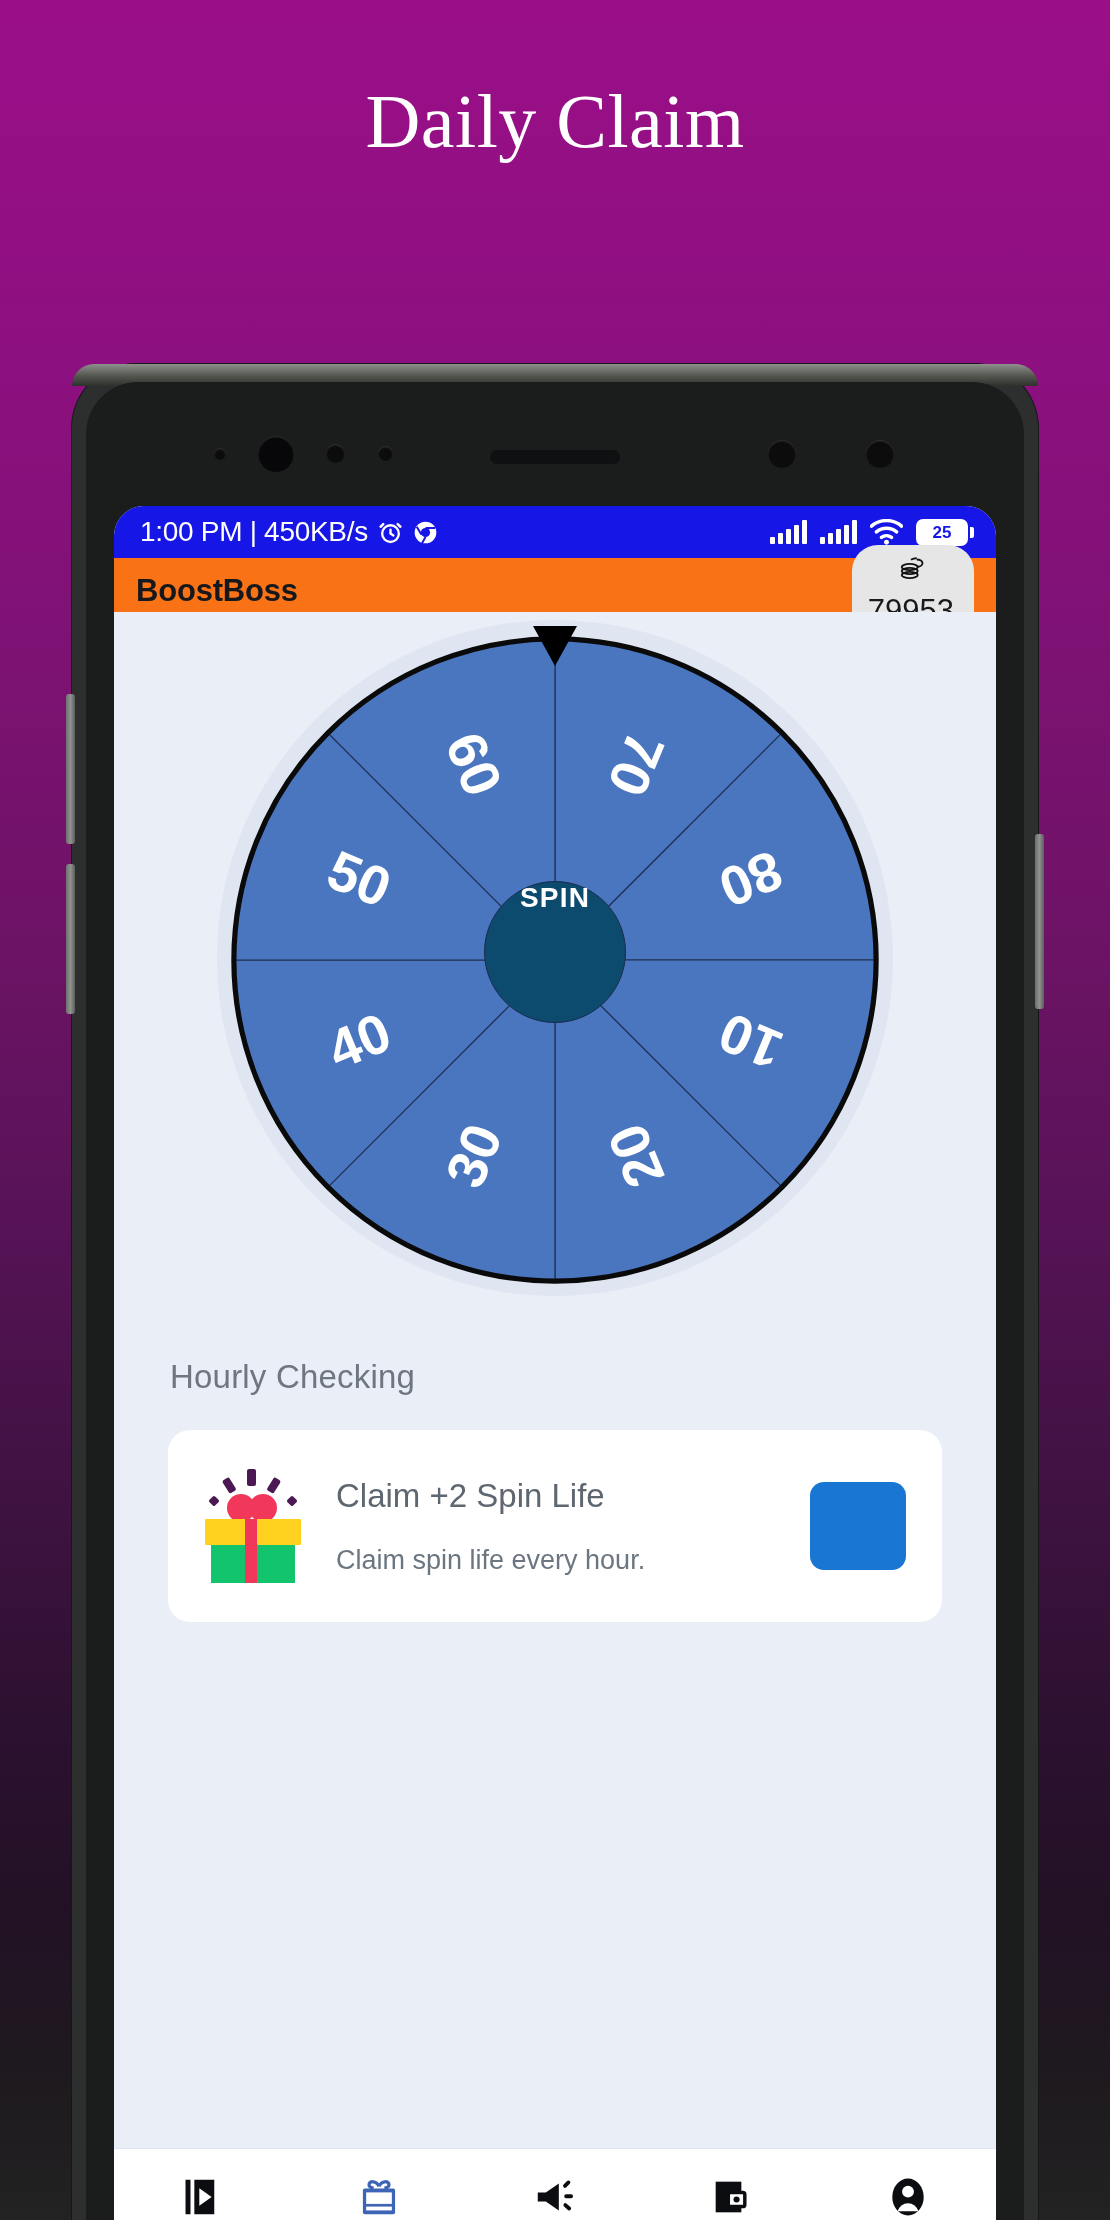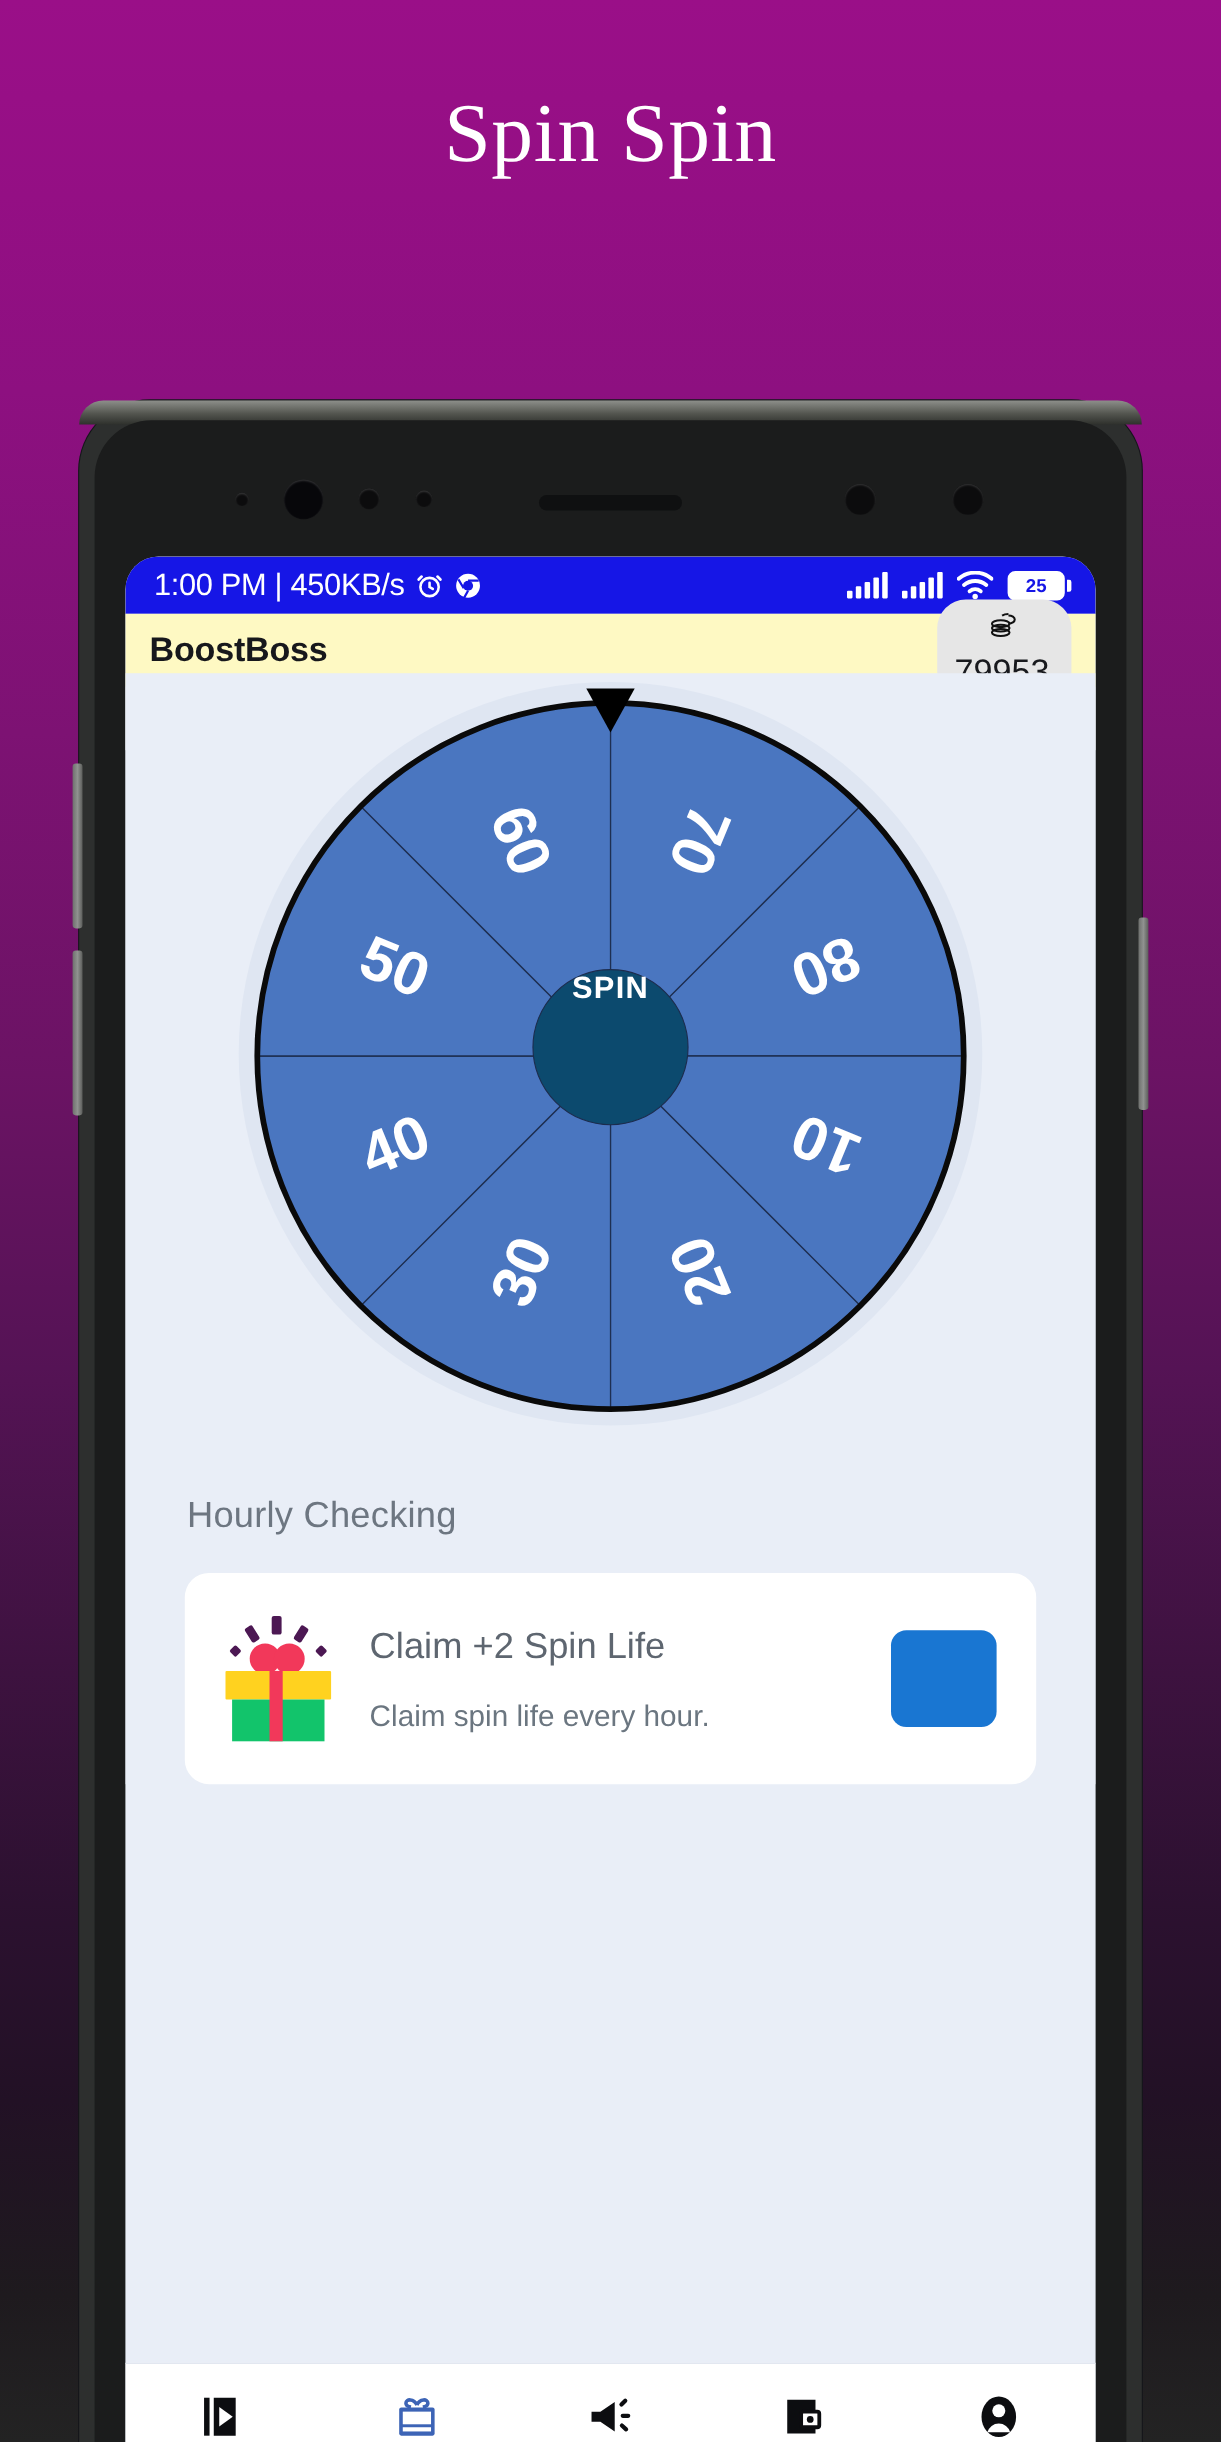--- a/index.html
+++ b/index.html
@@ -83,21 +83,21 @@
   }
   .bat-body {
     width:52px; height:27px; border:2.5px solid #fff; border-radius:7px;
     font-size:17px; font-weight:700; color:#1616e6; background:#fff;
     display:flex; align-items:center; justify-content:center; line-height:1;
   }
   .bat-tip { width:4px; height:11px; background:#fff; border-radius:0 2px 2px 0; margin-left:2px; }
 
   
   .appbar {
-    background:#fef9c3; height:66px;
+    background:#f97316; height:66px;
     display:flex; align-items:center; justify-content:space-between;
     padding:0 22px 0 22px;
   }
   .app-name { font-size:31px; font-weight:700; color:#17181c; letter-spacing:-.2px; }
   .coin-pill {
     display:flex; align-items:center; gap:10px;
     background:#e6e6e6; border-radius:26px; padding:8px 20px 8px 16px;flex-direction:column;
   }
   .coin-val { font-size:31px; font-weight:500; color:#18191d; }
 
@@ -164,21 +164,21 @@
   .bottomnav {
     position:absolute; left:0; right:0; bottom:0; height:96px;
     background:#fff; border-top:1.5px solid #dfe5ef;
     display:flex; align-items:center; justify-content:space-around;
   }
   .nav-item { display:flex; align-items:center; justify-content:center; width:20%; height:100%; }
 </style>
 </head>
 <body>
 
-<div class="page-title">Spin Spin</div>
+<div class="page-title">Daily Claim</div>
 
 <div class="phone">
   <div class="phone-highlight"></div>
 
   <div class="btn-side btn-vol-up"></div>
   <div class="btn-side btn-vol-down"></div>
   <div class="btn-side btn-power"></div>
 
   <div class="phone-inner">
 

